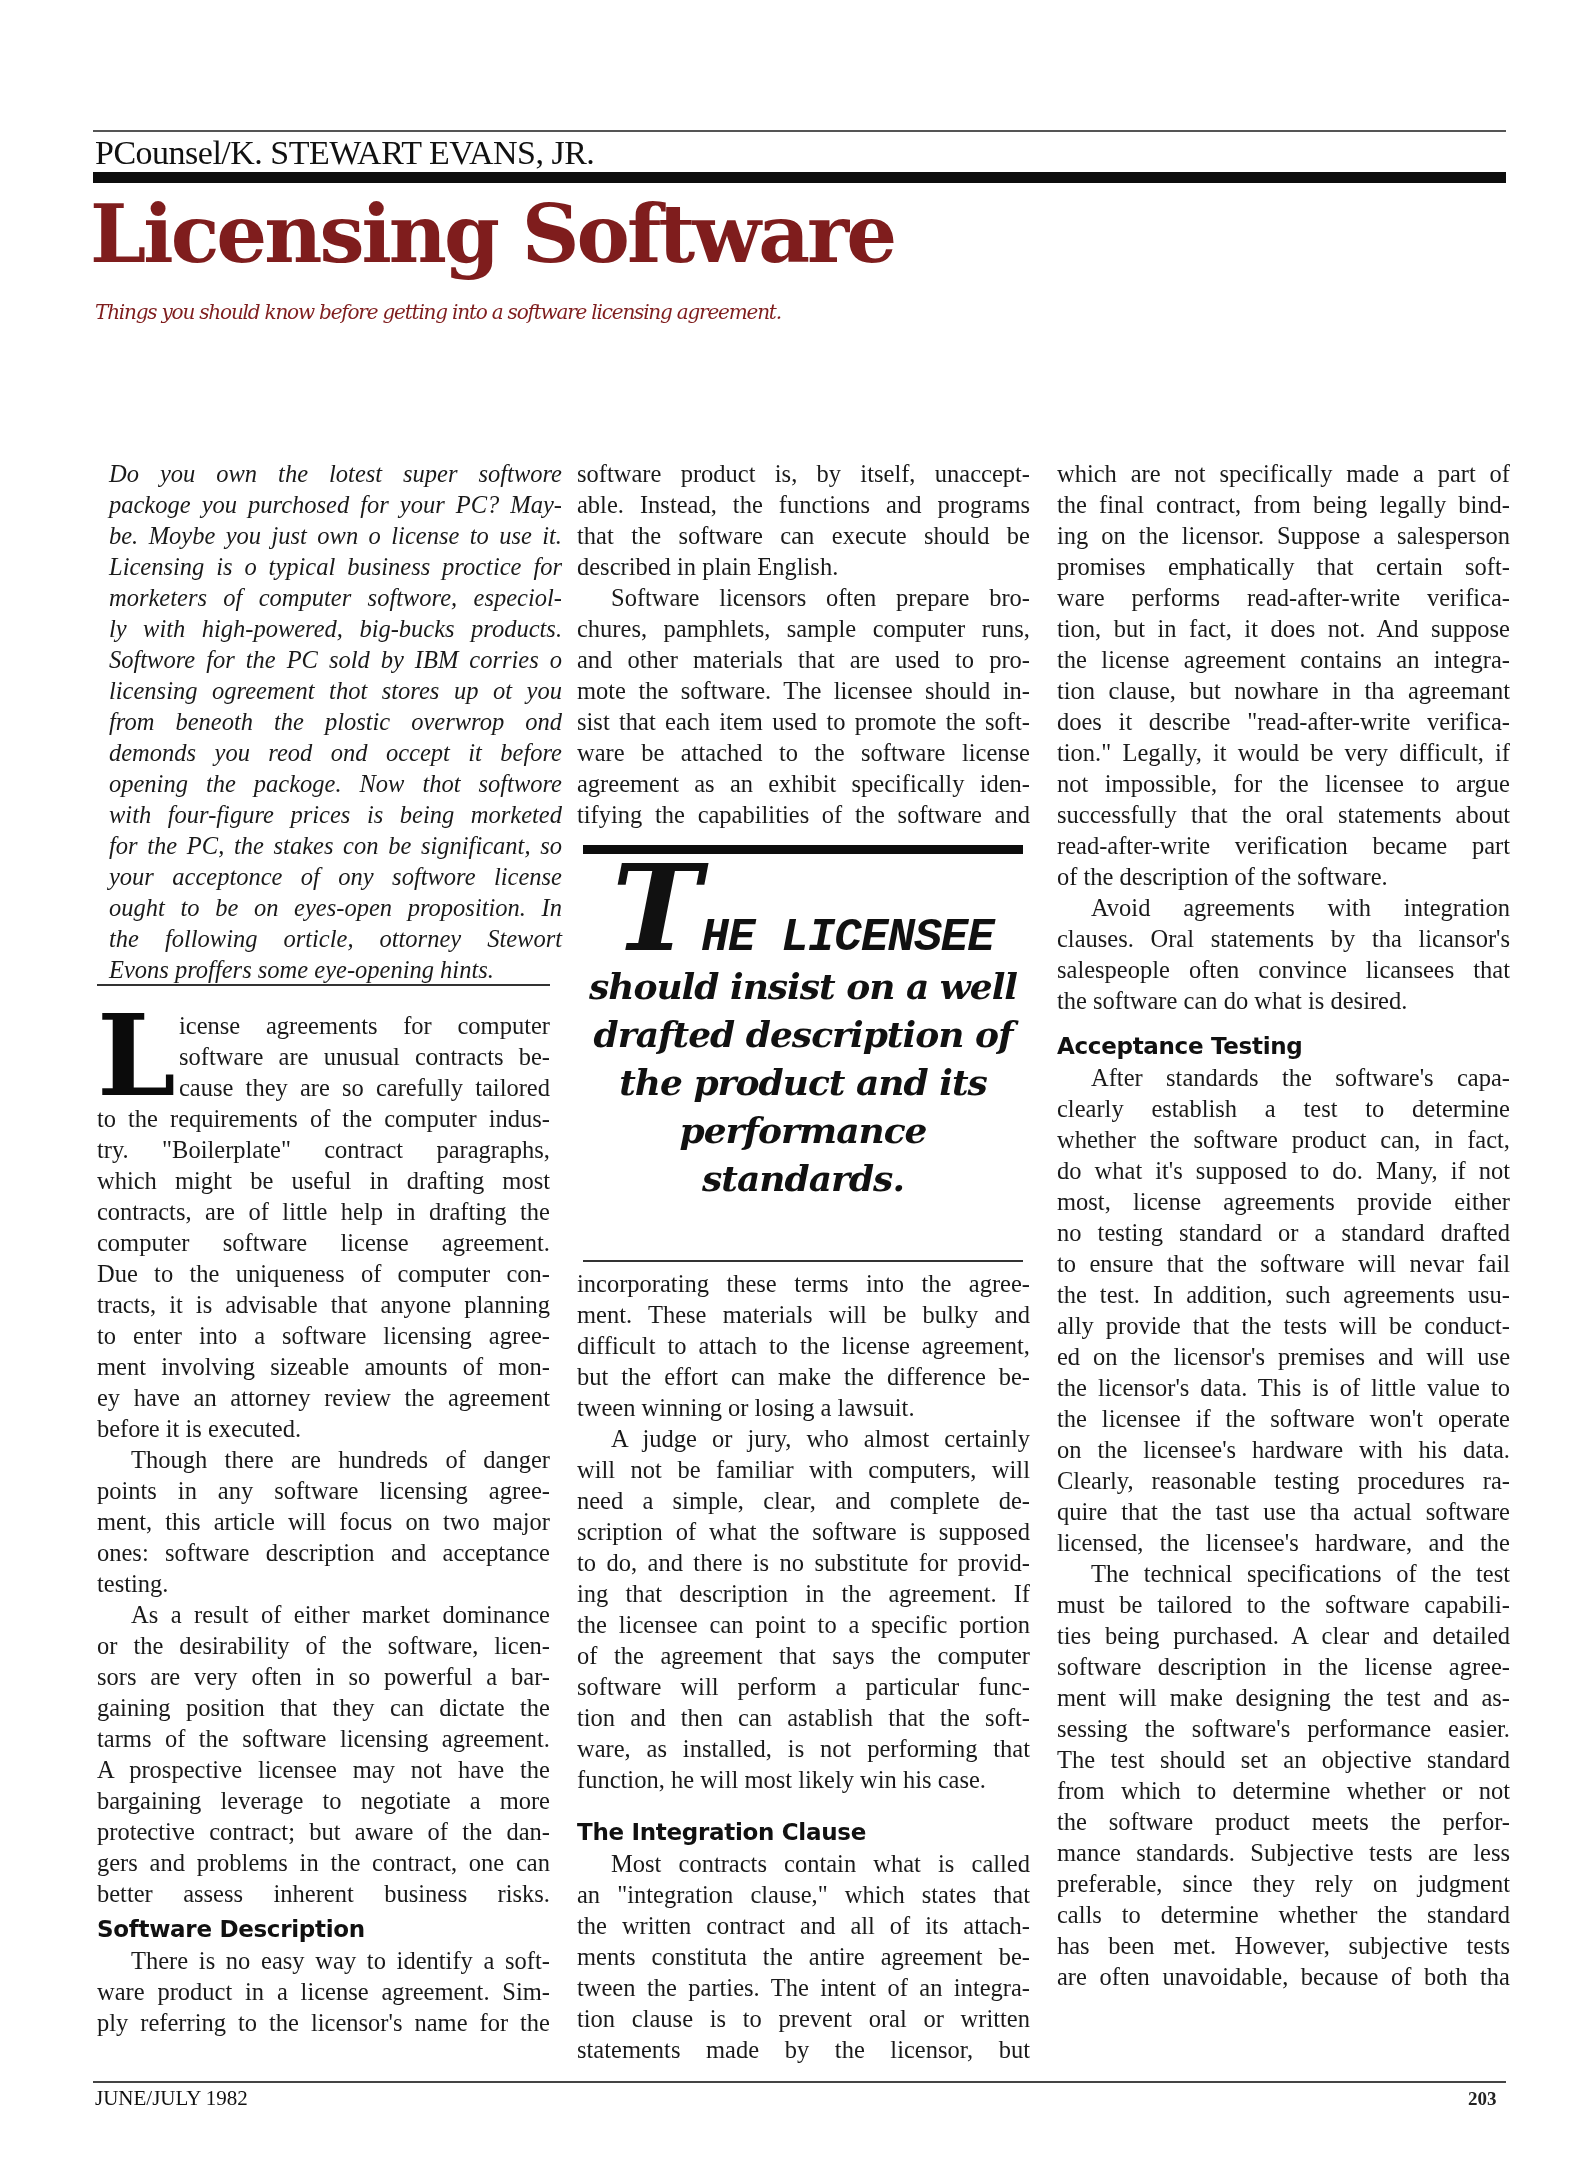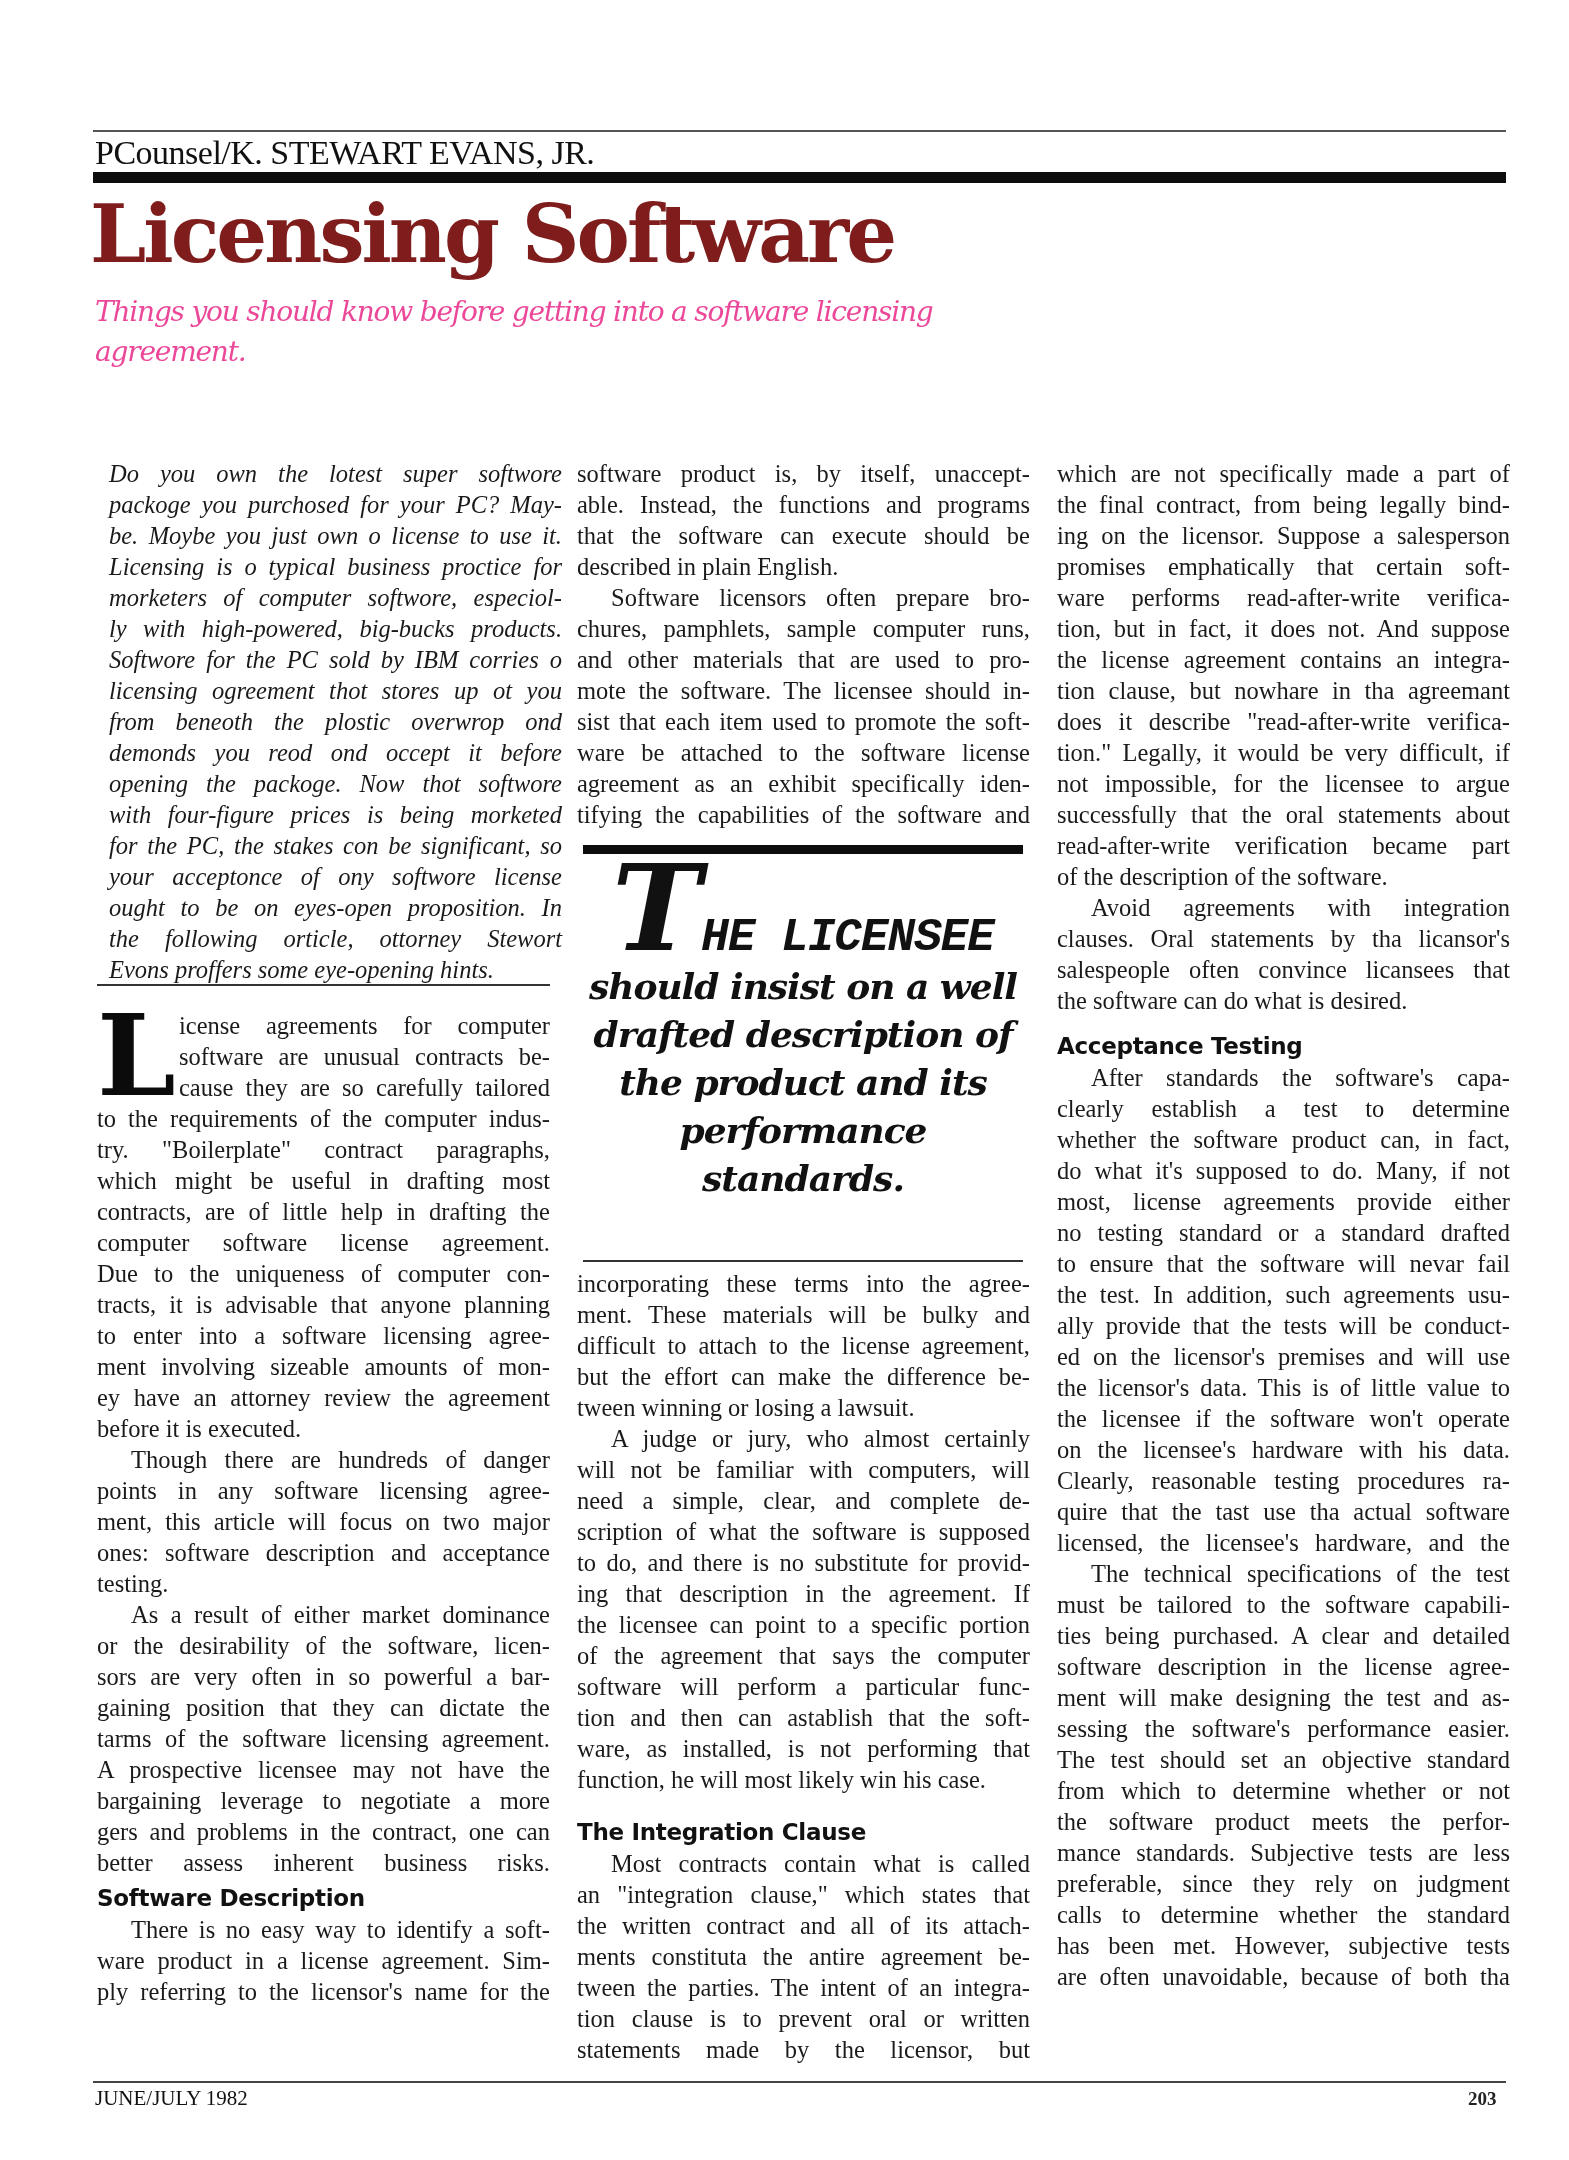--- a/index.html
+++ b/index.html
@@ -2,21 +2,21 @@
 <html><head>
 <meta charset="utf-8">
 <style>
   html,body{margin:0;padding:0;background:#fff;}
   body{width:1569px;height:2160px;position:relative;overflow:hidden;color:#161616;
        font-family:"DejaVu Serif","Liberation Serif",serif;}
   .rule-thin{position:absolute;left:93px;width:1413px;height:2px;background:#555;top:130px;}
   .rule-thick{position:absolute;left:93px;width:1413px;height:11px;background:#0d0d0d;top:172px;}
   .byline{position:absolute;left:95px;top:134px;font-family:"Liberation Serif",serif;font-size:34px;letter-spacing:-0.5px;color:#111;white-space:nowrap;}
   .title{position:absolute;left:90px;top:186px;font-family:"DejaVu Serif",serif;font-weight:bold;font-size:80px;letter-spacing:-3px;color:#7f1d1d;white-space:nowrap;line-height:1.2;}
-  .subtitle{position:absolute;left:95px;top:292px;width:920px;font-family:"DejaVu Serif",serif;font-style:italic;font-size:28px;letter-spacing:-1.2px;line-height:40px;color:#ec4899;}
+  .subtitle{position:absolute;left:95px;top:292px;width:920px;font-family:"DejaVu Serif",serif;font-style:italic;font-size:20px;letter-spacing:-1.2px;line-height:40px;color:#7f1d1d;}
   .col{position:absolute;width:453px;font-family:"Liberation Serif",serif;font-size:24.5px;color:#1a1a1a;}
   .ln{display:block;height:31px;line-height:31px;text-align:justify;text-align-last:justify;white-space:nowrap;overflow:visible;}
   .ln.last{text-align-last:left;}
   .ln.ind{text-indent:34px;}
   .intro .ln{font-style:italic;}
   .head{display:block;height:36px;line-height:40px;font-family:"DejaVu Sans","Liberation Sans",sans-serif;font-weight:bold;font-size:23px;letter-spacing:-0.3px;color:#111;}
   .dropcap-wrap{position:relative;}
   .dropcap{position:absolute;left:0;top:-4px;font-family:"DejaVu Serif",serif;font-weight:bold;font-size:112px;line-height:100px;color:#0b0b0b;}
   .dc-ln{padding-left:82px;}
   .intro-rule{position:absolute;left:97px;width:453px;height:2px;background:#333;top:984px;}
@@ -89,20 +89,21 @@
       <span class="ln last">testing.</span>
     </div>
   <div>
       <span class="ln ind">As a result of either market dominance</span>
       <span class="ln">or the desirability of the software, licen-</span>
       <span class="ln">sors are very often in so powerful a bar-</span>
       <span class="ln">gaining position that they can dictate the</span>
       <span class="ln">tarms of the software licensing agreement.</span>
       <span class="ln">A prospective licensee may not have the</span>
       <span class="ln">bargaining leverage to negotiate a more</span>
+      <span class="ln">protective contract; but aware of the dan-</span>
       <span class="ln">gers and problems in the contract, one can</span>
       <span class="ln">better assess inherent business risks.</span>
     </div>
   <div class="head">Software Description</div>
   <div>
       <span class="ln ind">There is no easy way to identify a soft-</span>
       <span class="ln">ware product in a license agreement. Sim-</span>
       <span class="ln">ply referring to the licensor's name for the</span>
     </div>
 </div>

